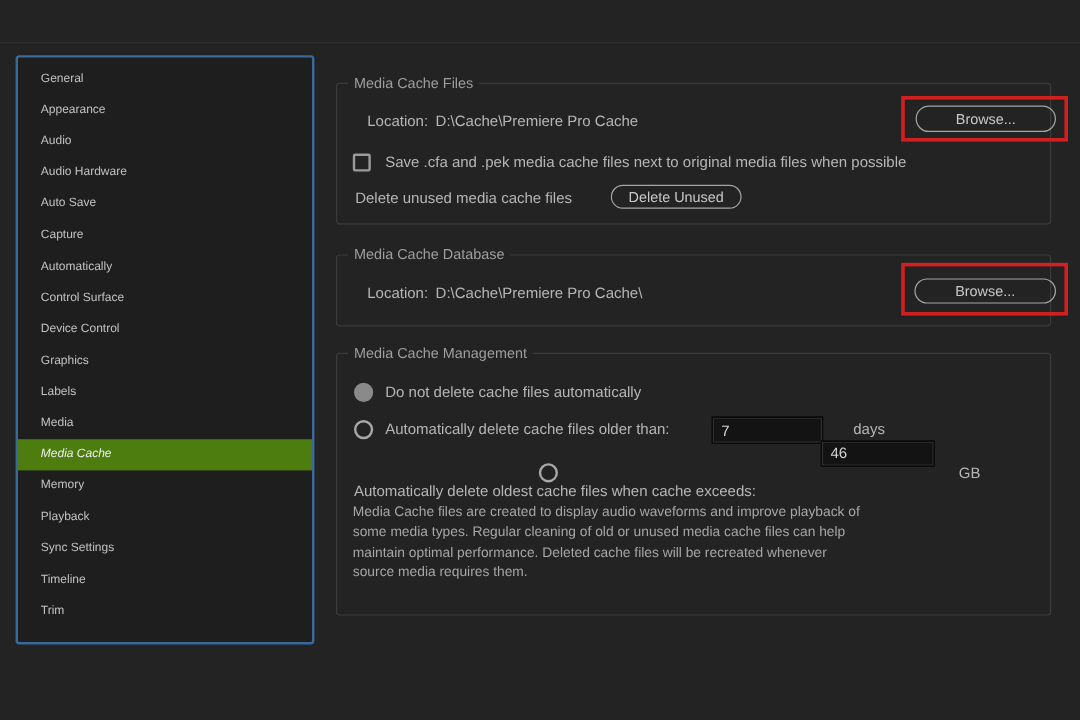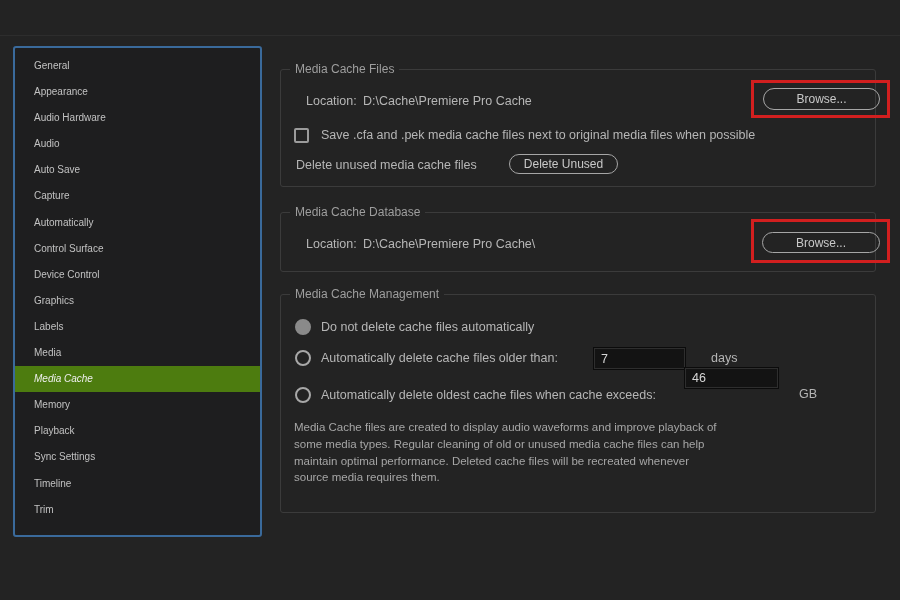--- a/index.html
+++ b/index.html
@@ -34,21 +34,21 @@
 
   .cb { width:15px; height:15px; border:2px solid #9b9b9b; border-radius:2px;
         background:transparent; margin-right:12px; flex:0 0 auto; }
 
   
   #g2-location { left:15px; top:22px; }
 
   
   #g3-r1 { left:14px; top:23px; }
   #g3-r2 { left:14px; top:54px; }
-  #g3-r3 { left:14px; top:91px; }
+  #g3-r3 { left:14px; top:91px;flex-direction:column; }
   .radio { width:16px; height:16px; border:2px solid #a8a8a8; border-radius:50%;
            background:transparent; margin-right:10px; flex:0 0 auto; }
   .radio.filled { background:#8a8a8a; border-color:#8a8a8a; }
 
   .num-input { position:absolute; background:#131313; border:1px solid #0b0b0b;
                box-shadow:inset 0 0 0 1px #2e2e2e; color:#d6d6d6; font-size:12.5px;
                font-family:inherit; padding:0 4px 0 7px; }
   #days-input { left:312px; top:52px; width:93px; height:23px; }
   #gb-input   { left:403px; top:72px; width:95px; height:22px; }
   .unit { position:absolute; font-size:12.5px; color:#b6b6b6; height:18px; line-height:18px; }
@@ -73,22 +73,22 @@
 </style>
 </head>
 <body>
 
 <div class="screen">
   <div class="top-divider"></div>
 
   <div class="sidebar">
     <div class="side-item">General</div>
     <div class="side-item">Appearance</div>
+    <div class="side-item">Audio</div>
     <div class="side-item">Audio Hardware</div>
-    <div class="side-item">Audio</div>
     <div class="side-item">Auto Save</div>
     <div class="side-item">Capture</div>
     <div class="side-item">Automatically</div>
     <div class="side-item">Control Surface</div>
     <div class="side-item">Device Control</div>
     <div class="side-item">Graphics</div>
     <div class="side-item">Labels</div>
     <div class="side-item">Media</div>
     <div class="side-item selected">Media Cache</div>
     <div class="side-item">Memory</div>

